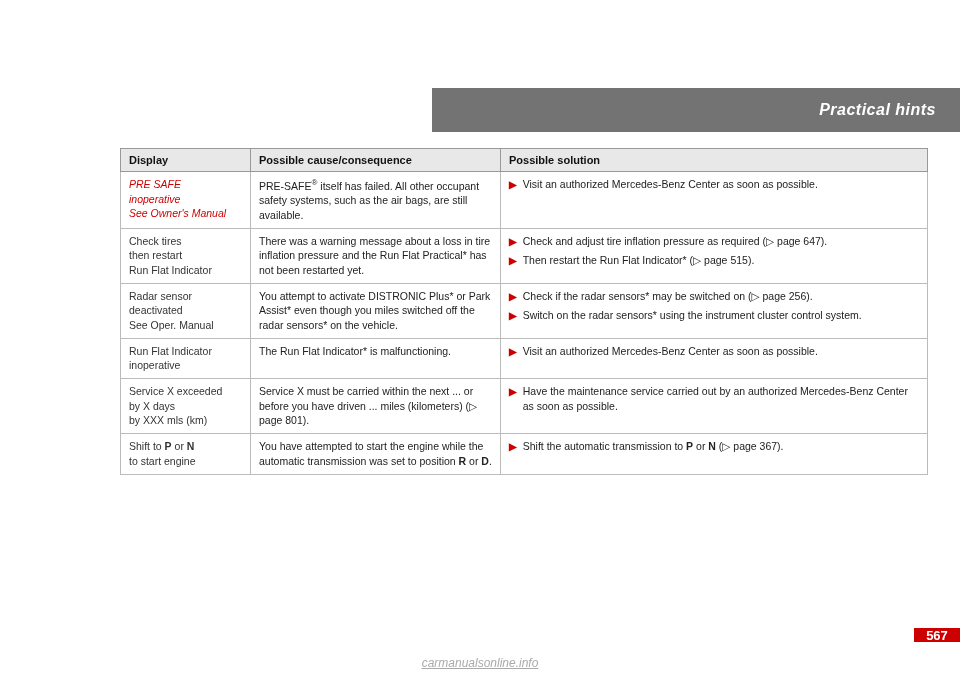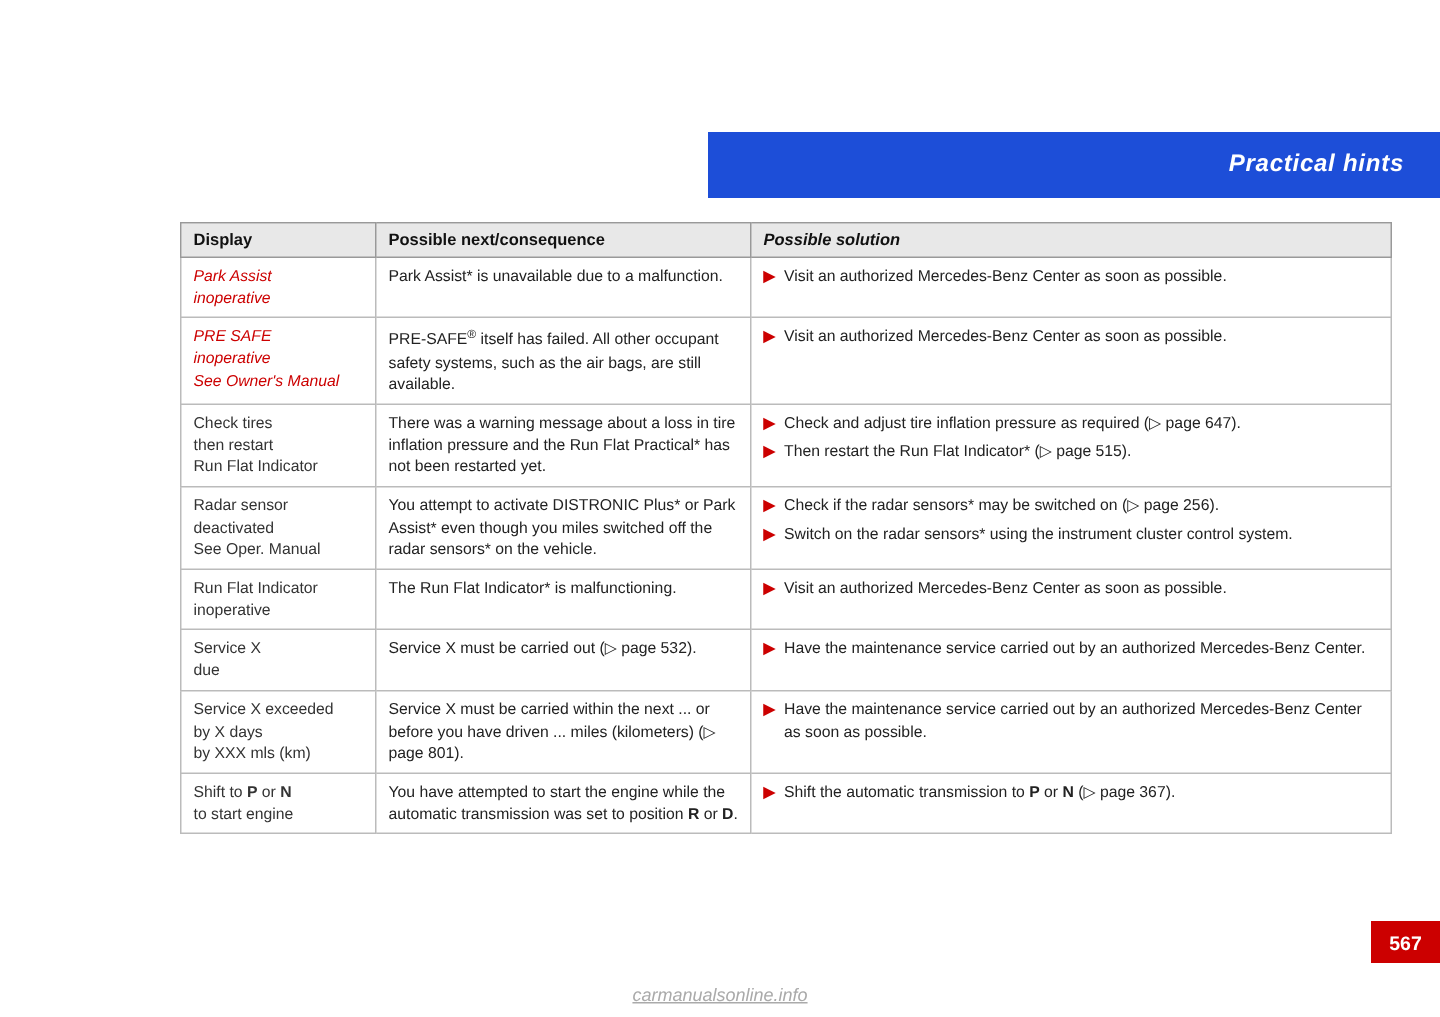--- a/index.html
+++ b/index.html
@@ -11,44 +11,44 @@
       font-size: 11px;
       overflow: hidden;
       position: relative;
     }
 
     
     .header-bar {
       position: absolute;
       top: 88px;
       right: 0;
-      width: 488px;
+      width: 528px;
       height: 44px;
-      background: #1d4ed8;
+      background: #737373;
       display: flex;
       align-items: center;
       justify-content: flex-end;
       padding-right: 24px;
     }
 
     .header-title {
       color: #fff;
       font-size: 16px;
       font-weight: bold;
       font-style: italic;
       letter-spacing: 0.5px;
     }
 
     
     .page-number-box {
       position: absolute;
       bottom: 36px;
       right: 0;
       width: 46px;
-      height: 28px;
+      height: 14px;
       background: #cc0000;
       display: flex;
       align-items: center;
       justify-content: center;
     }
     .page-number {
       color: #fff;
       font-size: 13px;
       font-weight: bold;
     }
@@ -100,21 +100,20 @@
     }
 
     .col-display {
       width: 130px;
     }
     .col-cause {
       width: 250px;
     }
     .col-solution {
       width: auto;
-      font-style: italic;
     }
 
     .display-italic {
       font-style: italic;
       color: #cc0000;
       font-size: 10.5px;
       line-height: 1.4;
     }
 
     .display-normal {
@@ -149,35 +148,25 @@
 
 <div class="header-bar">
   <span class="header-title">Practical hints</span>
 </div>
 
 <div class="table-container">
   <table>
     <thead>
       <tr>
         <th class="col-display">Display</th>
-        <th class="col-cause">Possible next/consequence</th>
+        <th class="col-cause">Possible cause/consequence</th>
         <th class="col-solution">Possible solution</th>
       </tr>
     </thead>
     <tbody id="table-body">
-    <tr>
-          <td><span class="display-italic">Park Assist<br>inoperative</span></td>
-          <td>Park Assist* is unavailable due to a malfunction.</td>
-          <td>
-            <div class="solution-item">
-              <span class="arrow">▶</span>
-              <span>Visit an authorized Mercedes-Benz Center as soon as possible.</span>
-            </div>
-          </td>
-        </tr>
         <tr>
           <td><span class="display-italic">PRE SAFE<br>inoperative<br>See Owner's Manual</span></td>
           <td>PRE-SAFE<sup>®</sup> itself has failed. All other occupant safety systems, such as the air bags, are still available.</td>
           <td>
             <div class="solution-item">
               <span class="arrow">▶</span>
               <span>Visit an authorized Mercedes-Benz Center as soon as possible.</span>
             </div>
           </td>
         </tr>
@@ -209,30 +198,20 @@
             </div>
           </td>
         </tr>
         <tr>
           <td><span class="display-normal">Run Flat Indicator<br>inoperative</span></td>
           <td>The Run Flat Indicator* is malfunctioning.</td>
           <td>
             <div class="solution-item">
               <span class="arrow">▶</span>
               <span>Visit an authorized Mercedes-Benz Center as soon as possible.</span>
-            </div>
-          </td>
-        </tr>
-        <tr>
-          <td><span class="display-normal">Service X<br>due</span></td>
-          <td>Service X must be carried out (▷ page 532).</td>
-          <td>
-            <div class="solution-item">
-              <span class="arrow">▶</span>
-              <span>Have the maintenance service carried out by an authorized Mercedes-Benz Center.</span>
             </div>
           </td>
         </tr>
         <tr>
           <td><span class="display-normal">Service X exceeded<br>by X days<br>by XXX mls (km)</span></td>
           <td>Service X must be carried within the next ... or before you have driven ... miles (kilometers) (▷ page 801).</td>
           <td>
             <div class="solution-item">
               <span class="arrow">▶</span>
               <span>Have the maintenance service carried out by an authorized Mercedes-Benz Center as soon as possible.</span>

